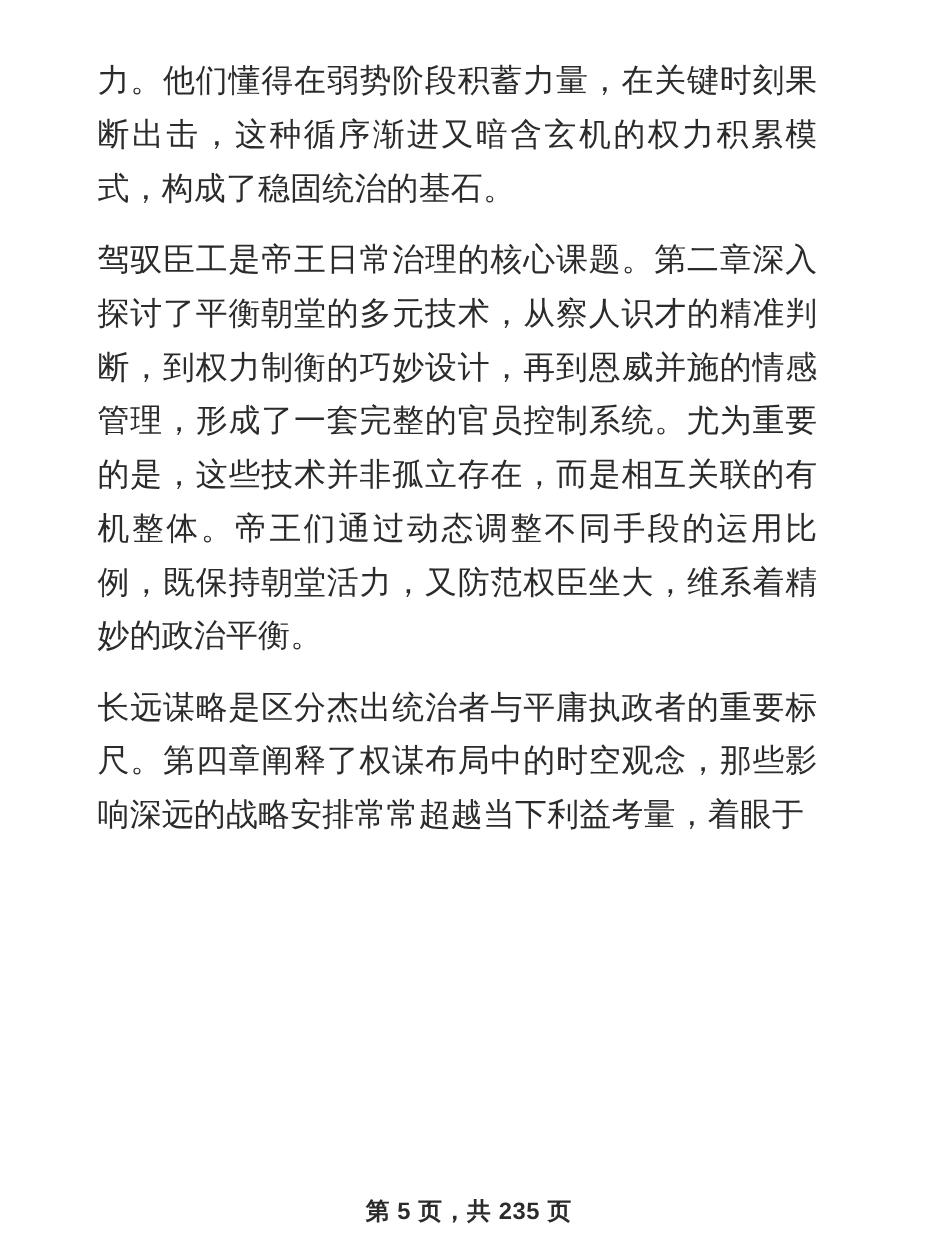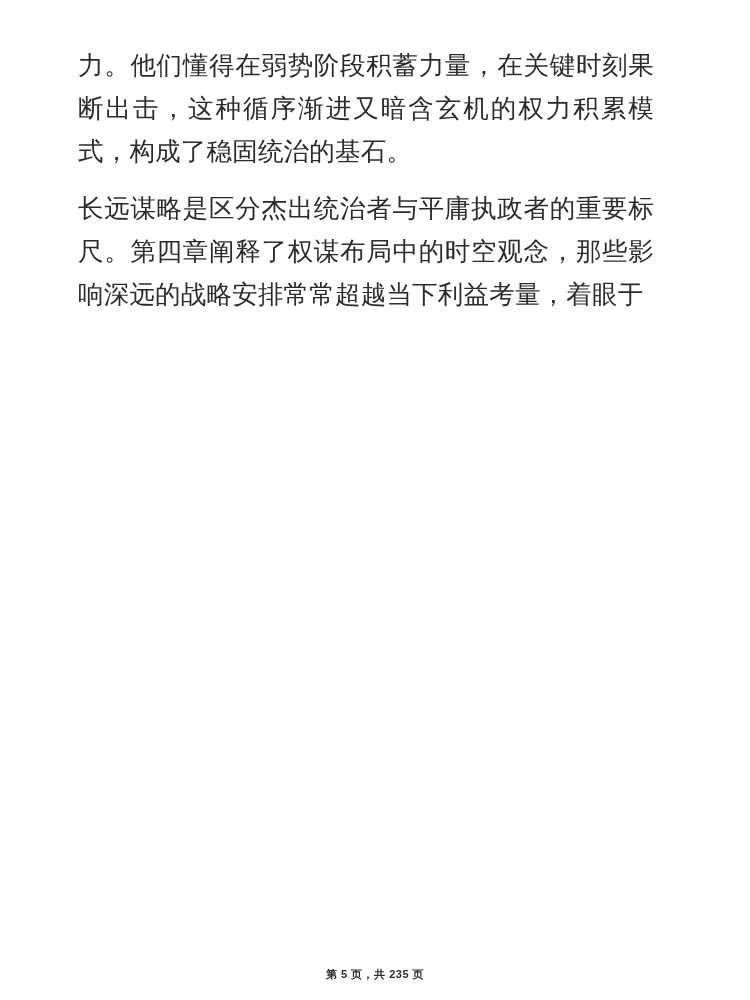--- a/index.html
+++ b/index.html
@@ -41,34 +41,35 @@
   }
   .footer {
     position: absolute;
     left: 0;
     right: 0;
     bottom: 18px;
     text-align: center;
   }
   .footer-text {
     display: inline-block;
-    font-size: 11px;
+    font-size: 19px;
     color: #2b2b2b;
     font-weight: 700;
     letter-spacing: 0.5px;
     font-family: "Liberation Sans", sans-serif;
   }
 </style>
 </head>
 <body>
 
 <div class="page">
 
   <div class="content">
     <p class="para">力。他们懂得在弱势阶段积蓄力量，在关键时刻果断出击，这种循序渐进又暗含玄机的权力积累模式，构成了稳固统治的基石。</p>
+    <p class="para">驾驭臣工是帝王日常治理的核心课题。第二章深入探讨了平衡朝堂的多元技术，从察人识才的精准判断，到权力制衡的巧妙设计，再到恩威并施的情感管理，形成了一套完整的官员控制系统。尤为重要的是，这些技术并非孤立存在，而是相互关联的有机整体。帝王们通过动态调整不同手段的运用比例，既保持朝堂活力，又防范权臣坐大，维系着精妙的政治平衡。</p>
     <p class="para">长远谋略是区分杰出统治者与平庸执政者的重要标尺。第四章阐释了权谋布局中的时空观念，那些影响深远的战略安排常常超越当下利益考量，着眼于</p>
   </div>
 
   <div class="footer">
     <span class="footer-text">第 5 页，共 235 页</span>
   </div>
 
 </div>
 
 </body></html>

